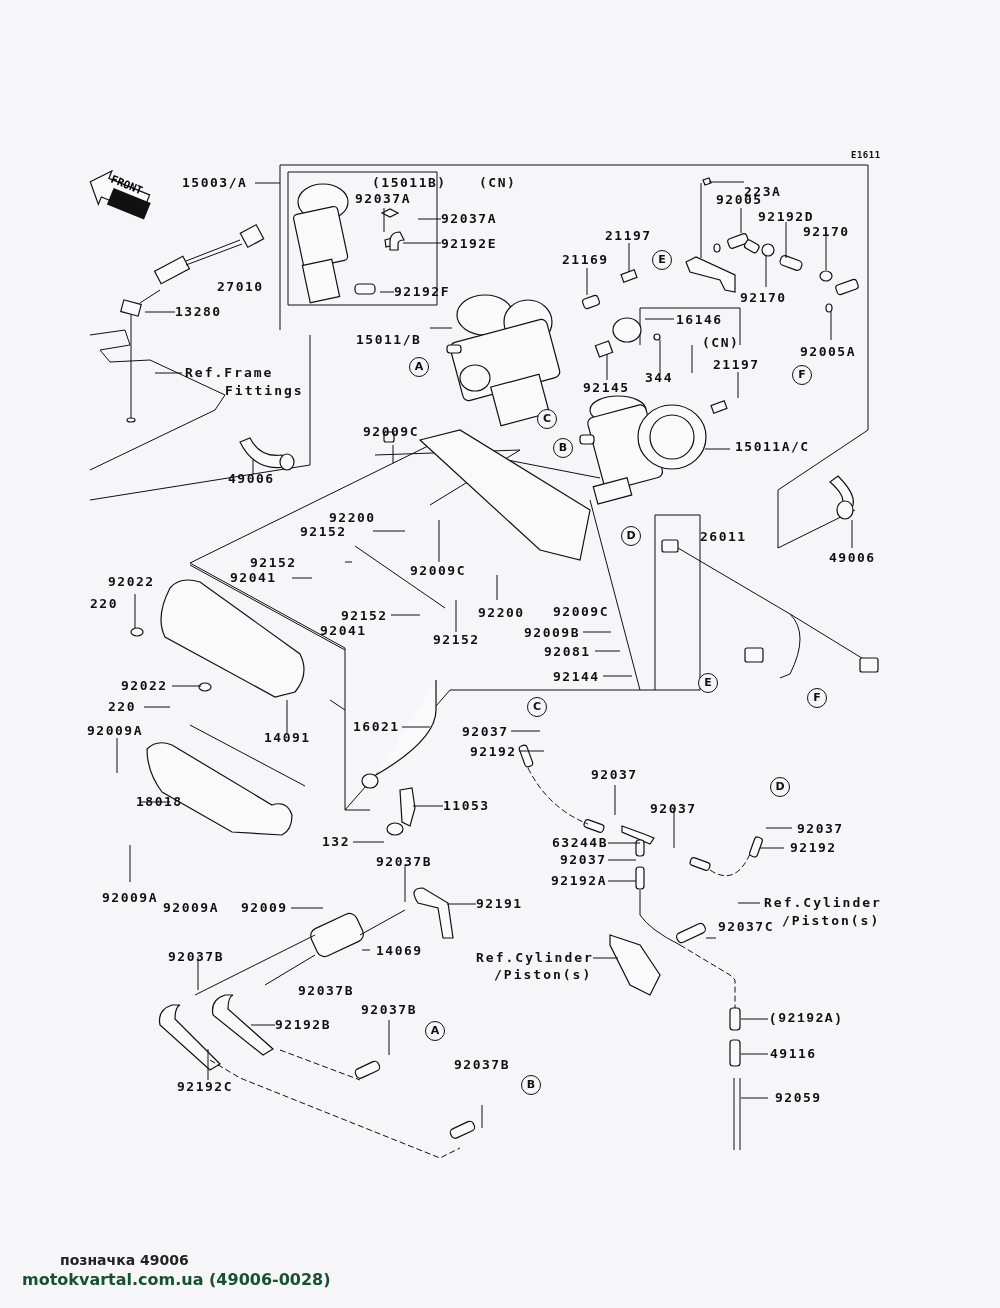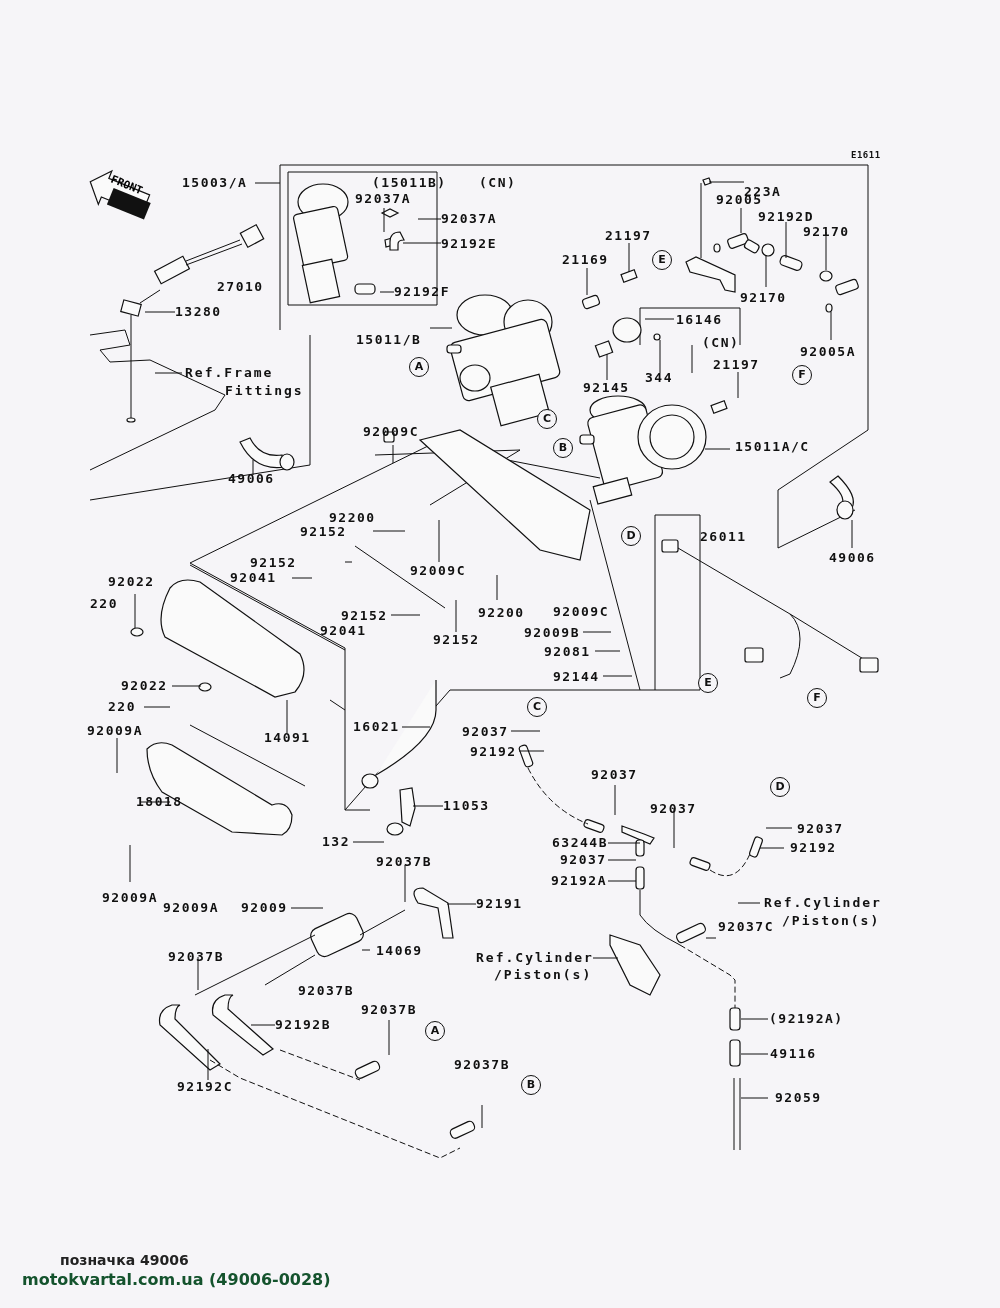--- a/index.html
+++ b/index.html
@@ -340,21 +340,21 @@
 <div class="lbl ref" style="left:764px;top:896px;">Ref.Cylinder</div>
 <div class="lbl ref" style="left:782px;top:914px;">/Piston(s)</div>
 <div class="lbl" style="left:376px;top:944px;">14069</div>
 <div class="lbl" style="left:718px;top:920px;">92037C</div>
 <div class="lbl ref" style="left:476px;top:951px;">Ref.Cylinder</div>
 <div class="lbl ref" style="left:494px;top:968px;">/Piston(s)</div>
 <div class="lbl" style="left:168px;top:950px;">92037B</div>
 <div class="lbl" style="left:298px;top:984px;">92037B</div>
 <div class="lbl" style="left:275px;top:1018px;">92192B</div>
 <div class="lbl" style="left:361px;top:1003px;">92037B</div>
-<div class="lbl" style="left:769px;top:1012px;">(92192A)</div>
+<div class="lbl" style="left:769px;top:1012px;font-family:Liberation Mono, monospace;">(92192A)</div>
 <div class="lbl" style="left:770px;top:1047px;">49116</div>
 <div class="lbl" style="left:177px;top:1080px;">92192C</div>
 <div class="lbl" style="left:454px;top:1058px;">92037B</div>
 <div class="lbl" style="left:768px;top:1091px;margin-left:7px;">92059</div>
 
 <div class="circ" style="left:409px;top:357px;">A</div>
 <div class="circ" style="left:652px;top:250px;">E</div>
 <div class="circ" style="left:792px;top:365px;">F</div>
 <div class="circ" style="left:537px;top:409px;">C</div>
 <div class="circ" style="left:553px;top:438px;">B</div>

